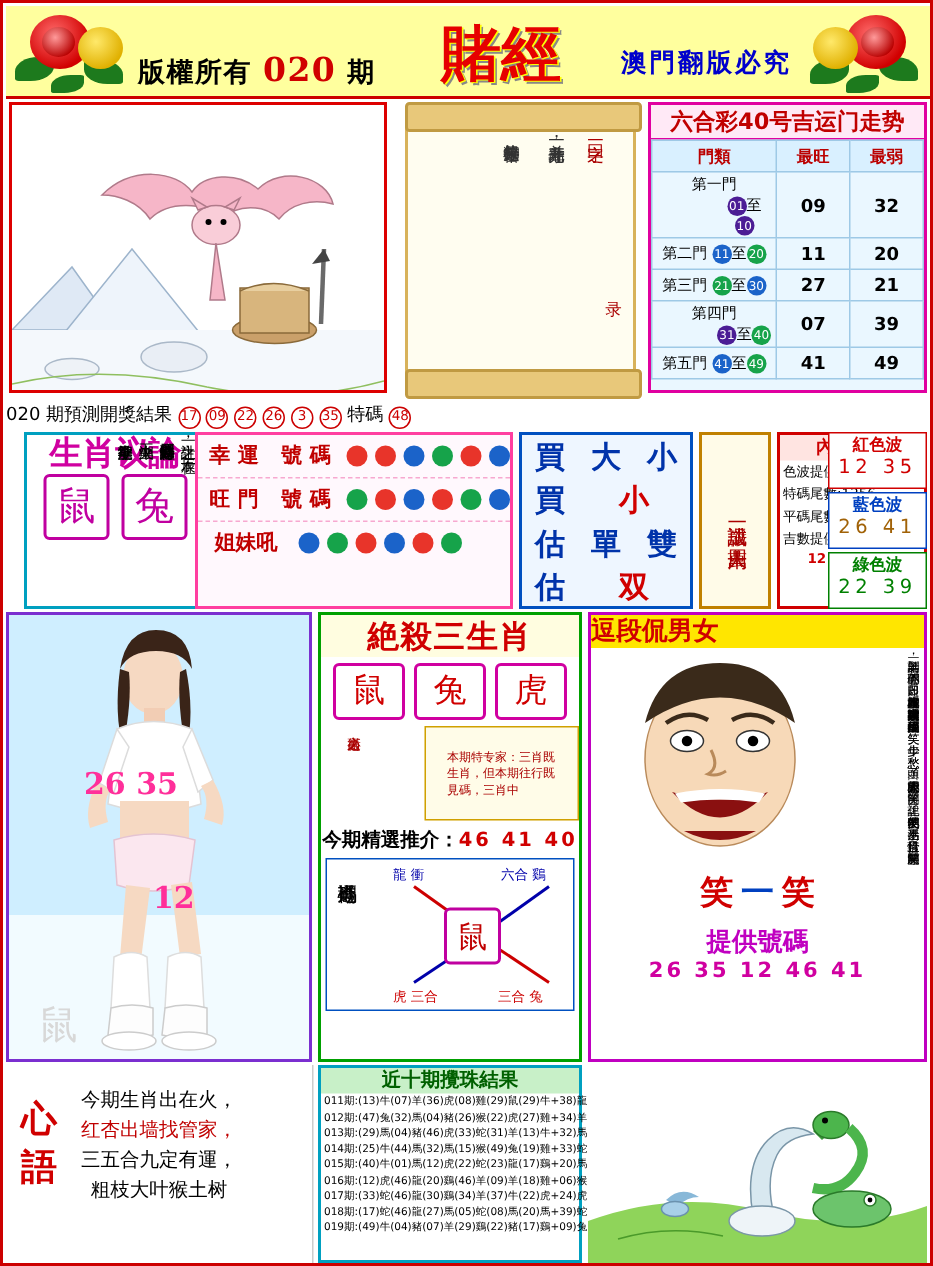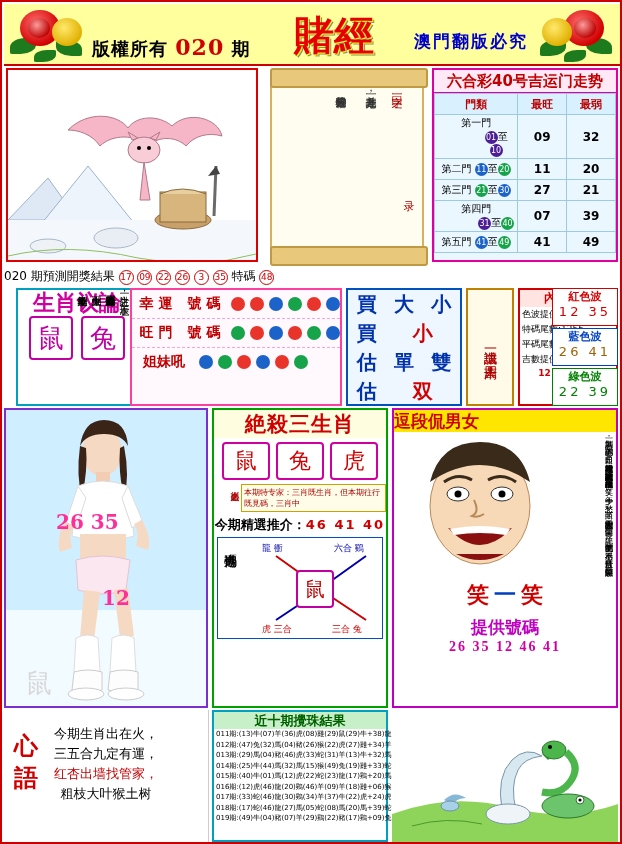--- a/index.html
+++ b/index.html
@@ -71,21 +71,21 @@
   .kill-title{text-align:center;font-size:21px;font-weight:bold;color:#d00000;font-family:"DejaVu Serif","Liberation Serif",serif;letter-spacing:1px;background:#fffde0;}
   .kill-zi{display:inline-block;width:44px;height:34px;line-height:34px;text-align:center;border:2px solid #d000a0;border-radius:4px;font-size:22px;color:#d00000;margin:0 3px;font-family:"DejaVu Serif","Liberation Serif",serif;}
   .kill-rec{font-size:13px;font-weight:bold;color:#000;text-align:center;}
   .kill-rec .n{color:#d00000;letter-spacing:2px;}
   .tou-box{border:1px solid #0050c0;margin:3px;height:100px;position:relative;background:#fff;}
 
   .joke-box{position:absolute;left:388px;top:0;width:226px;height:300px;border:2px solid #c000c0;box-sizing:border-box;background:#fff;}
   .joke-title{height:22px;background:#ffe600;color:#d00000;font-size:17px;font-weight:bold;text-align:left;line-height:22px;font-family:"DejaVu Serif","Liberation Serif",serif;}
   .smile{font-size:22px;font-weight:bold;color:#d00000;font-family:"DejaVu Serif","Liberation Serif",serif;}
   .prov-title{text-align:center;font-size:17px;font-weight:bold;color:#c000c0;font-family:"DejaVu Serif","Liberation Serif",serif;}
-  .prov-nums{text-align:center;font-size:14px;font-weight:bold;color:#d000a0;letter-spacing:2px;font-family:Liberation Serif, serif;}
+  .prov-nums{text-align:center;font-size:14px;font-weight:bold;color:#d000a0;letter-spacing:2px;}
   .joke-side{position:absolute;right:2px;top:24px;width:34px;height:230px;writing-mode:vertical-rl;text-orientation:upright;font-size:8px;line-height:11px;color:#000;}
 
   
   .r4{position:absolute;left:2px;top:708px;width:616px;height:132px;}
   .poem-box{position:absolute;left:0;top:0;width:204px;height:132px;border-right:1px solid #ccc;text-align:center;}
   .poem-line{font-size:13px;color:#000;line-height:20px;}
   .poem-big{position:absolute;left:10px;font-size:24px;font-weight:bold;color:#d00000;font-family:"DejaVu Serif","Liberation Serif",serif;}
 
   .hist-box{position:absolute;left:208px;top:0;width:176px;height:132px;border:2px solid #00a0c0;box-sizing:border-box;background:#fff;}
   .hist-title{background:#c8f0c8;text-align:center;font-size:13px;font-weight:bold;color:#006000;line-height:17px;}
@@ -367,21 +367,21 @@
       <div class="girl-num" style="left:96px;top:176px;">12</div>
     </div>
 
     <div class="kill-box">
       <div class="kill-title">絶殺三生肖</div>
       <div class="center" style="margin-top:4px;">
         <span class="kill-zi">鼠</span><span class="kill-zi">兔</span><span class="kill-zi">虎</span>
       </div>
       <div style="display:flex;margin-top:4px;">
         <div style="width:24px;font-size:9px;writing-mode:vertical-rl;text-orientation:upright;color:#a00;padding-left:3px;">必贏之術</div>
-        <div style="flex:1;border:1px solid #d0a000;background:#fffce8;font-size:8px;line-height:11px;color:#a00;padding:2px;">本期特专家：三肖既生肖，但本期往行既見碼，三肖中</div>
+        <div style="flex:1;border:1px solid #d0a000;background:#fffce8;font-size:8px;line-height:11px;color:#a00;padding:14px;margin-left:42px;">本期特专家：三肖既生肖，但本期往行既見碼，三肖中</div>
       </div>
       <div class="kill-rec" style="margin-top:4px;">
         <span>今期精選推介：</span><span class="n">46 41 40</span>
       </div>
       <div class="tou-box">
         <div style="position:absolute;left:4px;top:6px;font-size:13px;color:#000;writing-mode:vertical-rl;text-orientation:upright;line-height:16px;height:88px;">今期透碼肖</div>
         <svg width="128" height="96" viewBox="0 0 128 96" style="position:absolute;left:40px;top:2px;">
           <line x1="18" y1="16" x2="60" y2="46" stroke="#c00" stroke-width="2"></line>
           <line x1="108" y1="16" x2="66" y2="46" stroke="#00a" stroke-width="2"></line>
           <line x1="18" y1="80" x2="60" y2="52" stroke="#00a" stroke-width="2"></line>
@@ -421,22 +421,22 @@
       <div class="prov-nums">26 35 12 46 41</div>
       <div class="joke-side">着一則笑話，你們開心一下，即日起，本報將增設此欄目，歡迎廣大讀者踴躍投稿，一經採用稿酬從優。笑一笑，十年少。愁一愁，白了頭。望大家能天天開心，笑口常開。記住了，笑一笑吧朋友們，生活不易，且行且珍惜，願您笑口常開。</div>
     </div>
   </div>
 
   <div class="r4">
     <div class="poem-box">
       <div class="poem-big" style="top:20px;">心</div>
       <div class="poem-big" style="top:52px;">語</div>
       <div class="poem-line" style="margin-top:14px;">今期生肖出在火，</div>
+      <div class="poem-line" style="color:#c00000">红杏出墙找管家，</div>
       <div class="poem-line">三五合九定有運，</div>
-      <div class="poem-line" style="color:#c00000">红杏出墙找管家，</div>
       <div class="poem-line">粗枝大叶猴土树</div>
     </div>
 
     <div class="hist-box">
       <div class="hist-title">近十期攪珠結果</div>
       <div class="hist-line">011期:(13)牛(07)羊(36)虎(08)雞(29)鼠(29)牛+38)龍</div>
       <div class="hist-line">012期:(47)兔(32)馬(04)豬(26)猴(22)虎(27)雞+34)羊</div>
       <div class="hist-line">013期:(29)馬(04)豬(46)虎(33)蛇(31)羊(13)牛+32)馬</div>
       <div class="hist-line">014期:(25)牛(44)馬(32)馬(15)猴(49)兔(19)雞+33)蛇</div>
       <div class="hist-line">015期:(40)牛(01)馬(12)虎(22)蛇(23)龍(17)鷄+20)馬</div>

